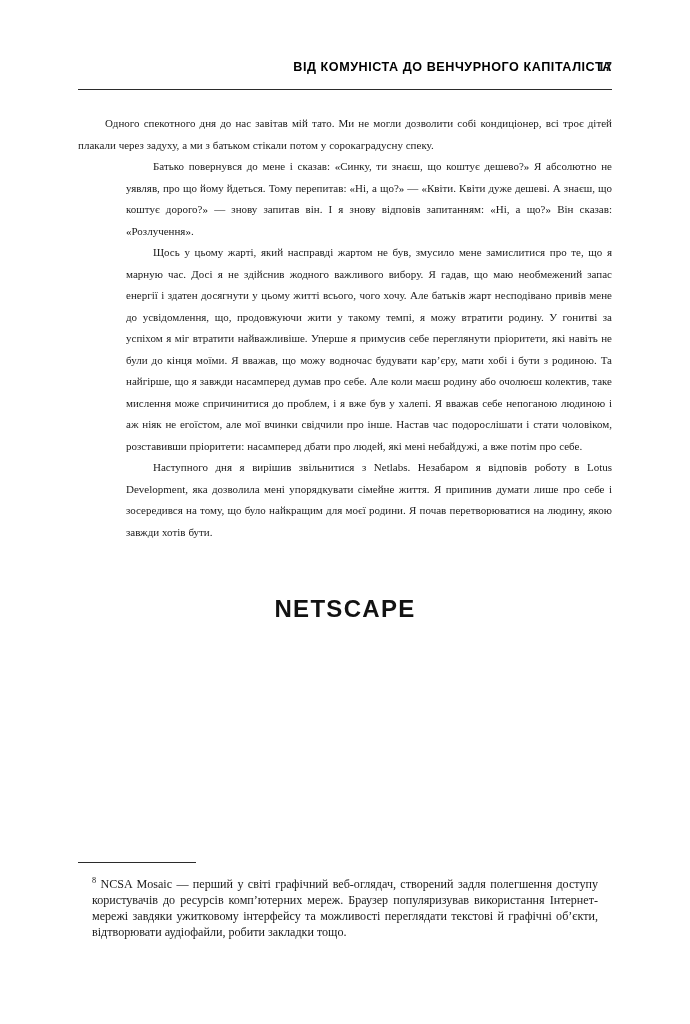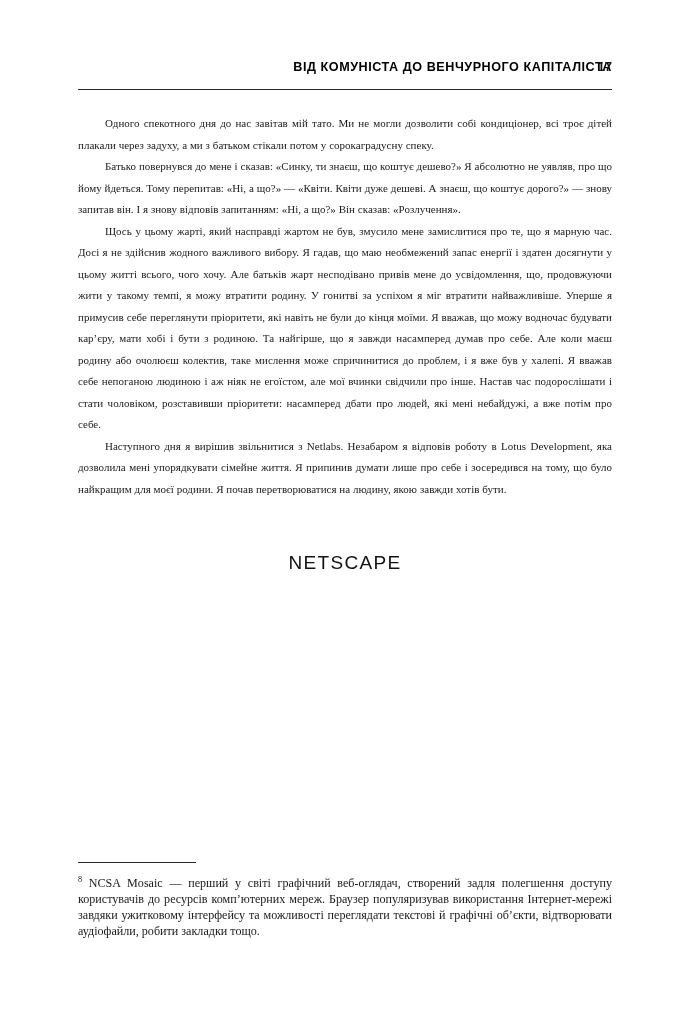--- a/index.html
+++ b/index.html
@@ -77,51 +77,52 @@
     font-size: 11px;
     line-height: 21.5px;
     text-align: justify;
     text-indent: 27px;
     hyphens: manual;
     -webkit-hyphens: manual;
     word-spacing: 0.1px;
   }
   p.para + p.para {
     margin-top: 0;
+    margin-left: 48px;
   }
 
   
   .section-heading {
     margin: 0;
     padding: 0;
     text-align: center;
     font-family: "Liberation Sans", "DejaVu Sans", sans-serif;
-    font-weight: normal;
-    font-size: 19px;
+    font-weight: bold;
+    font-size: 24px;
     letter-spacing: 1.3px;
     color: #121212;
     padding-top: 52px;
     padding-bottom: 29px;
   }
 
   
   .footnote-zone {
     position: absolute;
     left: 78px;
     top: 862px;
     width: 534px;
   }
   .footnote-rule {
     width: 118px;
     height: 1px;
     background: #2b2b2b;
     margin: 0 0 13px 0;
   }
   p.footnote {
-    margin: 0;
+    margin: 14px;
     font-size: 12.1px;
     line-height: 15.9px;
     text-align: justify;
     text-indent: 0;
     color: #1a1a1a;
   }
   sup.fn-marker {
     font-size: 0.68em;
     vertical-align: super;
     line-height: 0;

